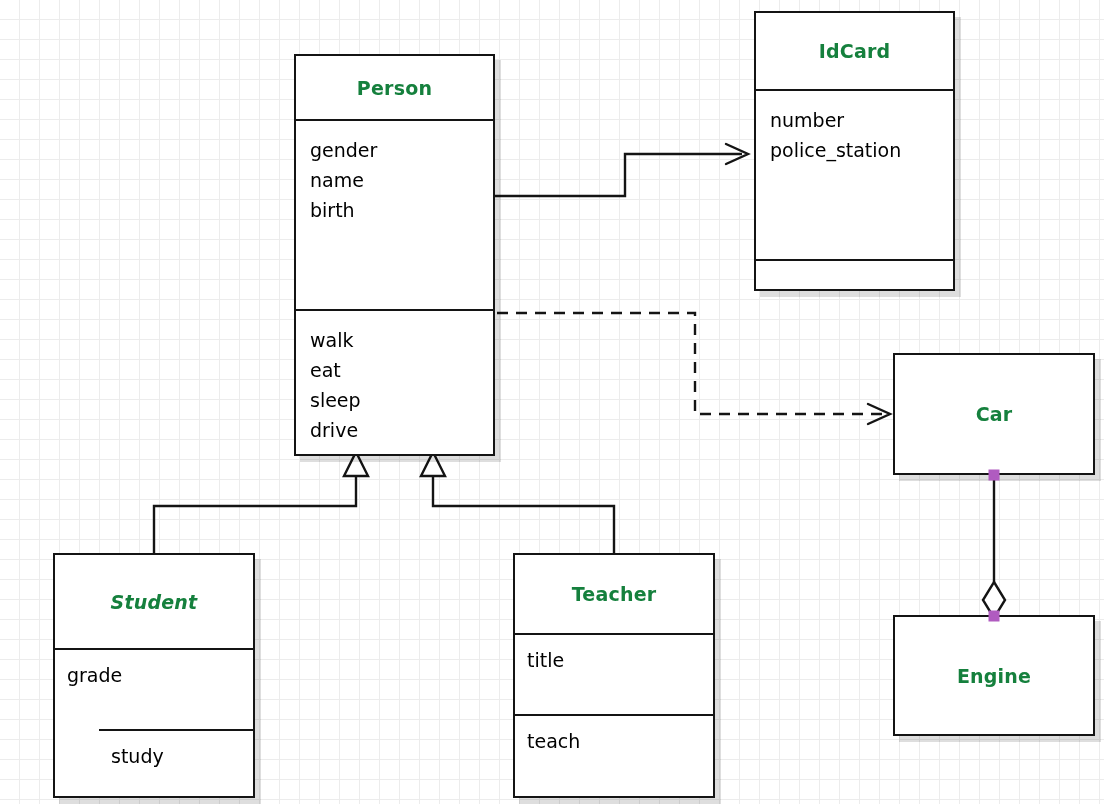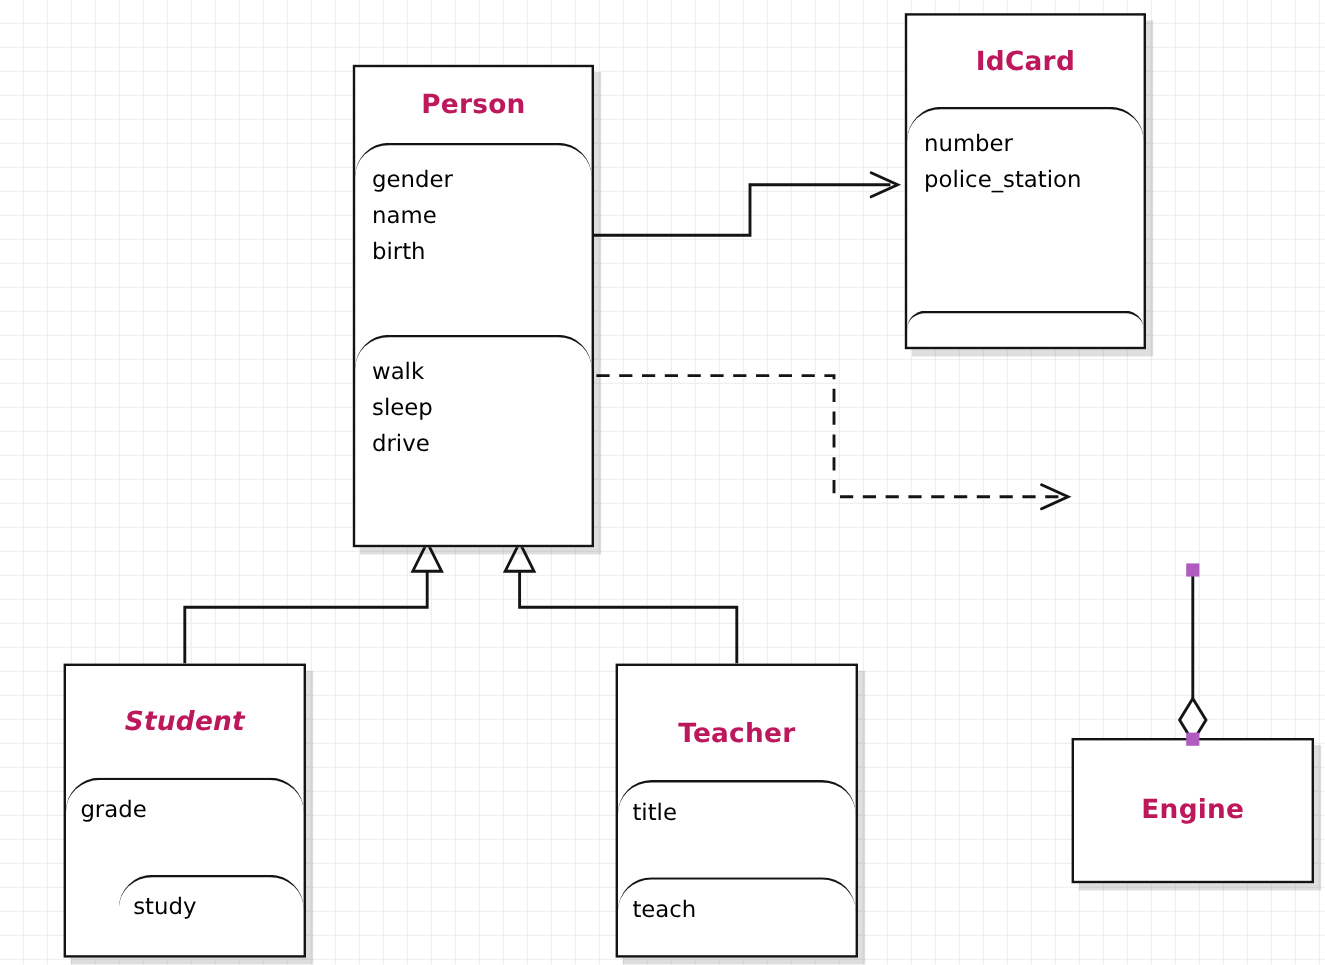--- a/index.html
+++ b/index.html
@@ -38,29 +38,28 @@
     display: flex;
     flex-direction: column;
   }
   .uml-compartment {
     box-sizing: border-box;
     position: relative;
     overflow: hidden;
   }
   .uml-compartment + .uml-compartment {
     border-top: 2px solid #141414;
-    border-radius: 28px;
   }
   .comp-title {
     display: flex;
     align-items: center;
     justify-content: center;
     font-weight: bold;
-    font-size: 22px;
-    color: #be185d;
+    font-size: 19px;
+    color: #15803d;
     letter-spacing: 0.2px;
   }
   .comp-body {
     padding: 14px 14px 6px 14px;
   }
   .comp-body.tight {
     padding: 14px 20px 6px 12px;
   }
   .member {
     font-size: 19px;
@@ -119,22 +118,23 @@
 
   <div class="uml-class" style="left:294px; top:54px; width:201px; height:402px;">
     <div class="uml-compartment comp-title" style="height:63px;">
       <span>Person</span>
     </div>
     <div class="uml-compartment comp-body" style="height:160px;">
       <div class="member">gender</div>
       <div class="member">name</div>
       <div class="member">birth</div>
     </div>
-    <div class="uml-compartment comp-body" style="flex:1 1 auto;">
+    <div class="uml-compartment comp-body" style="flex:1 1 auto;margin-top:30px;">
       <div class="member">walk</div>
+      <div class="member">eat</div>
       <div class="member">sleep</div>
       <div class="member">drive</div>
     </div>
   </div>
 
   <div class="uml-class" style="left:754px; top:11px; width:201px; height:280px;">
     <div class="uml-compartment comp-title" style="height:76px;">
       <span>IdCard</span>
     </div>
     <div class="uml-compartment comp-body" style="height:170px;">
@@ -150,31 +150,36 @@
     </div>
     <div class="uml-compartment comp-body tight" style="height:81px;">
       <div class="member single">grade</div>
     </div>
     <div class="uml-compartment comp-body tight" style="flex:1 1 auto;margin-left:44px;">
       <div class="member single">study</div>
     </div>
   </div>
 
   <div class="uml-class" style="left:513px; top:553px; width:202px; height:245px;">
-    <div class="uml-compartment comp-title" style="height:78px;margin-top:17px;">
+    <div class="uml-compartment comp-title" style="height:78px;">
       <span>Teacher</span>
     </div>
     <div class="uml-compartment comp-body tight" style="height:81px;">
       <div class="member single">title</div>
     </div>
     <div class="uml-compartment comp-body tight" style="flex:1 1 auto;">
       <div class="member single">teach</div>
     </div>
   </div>
 
+  <div class="uml-class" style="left:893px; top:353px; width:202px; height:122px;">
+    <div class="uml-compartment comp-title" style="flex:1 1 auto;">
+      <span>Car</span>
+    </div>
+  </div>
 
   <div class="uml-class" style="left:893px; top:615px; width:202px; height:121px;">
     <div class="uml-compartment comp-title" style="flex:1 1 auto;">
       <span>Engine</span>
     </div>
   </div>
 
   <div class="handle" style="left:994px; top:475px;"></div>
   <div class="handle" style="left:994px; top:616px;"></div>
 

